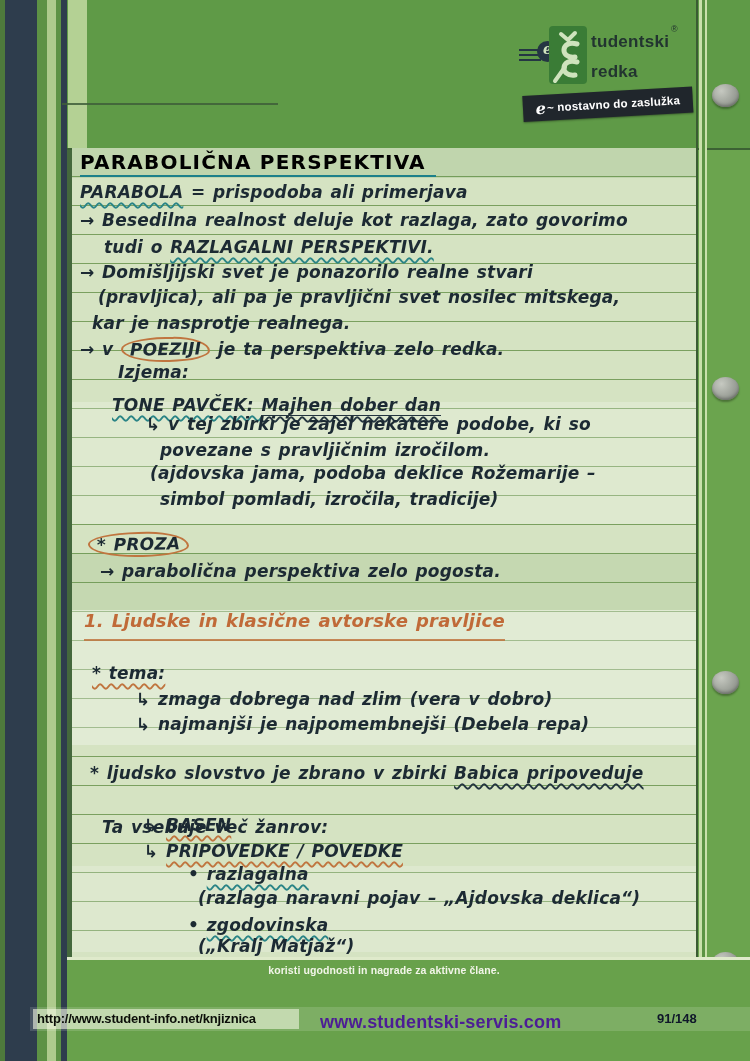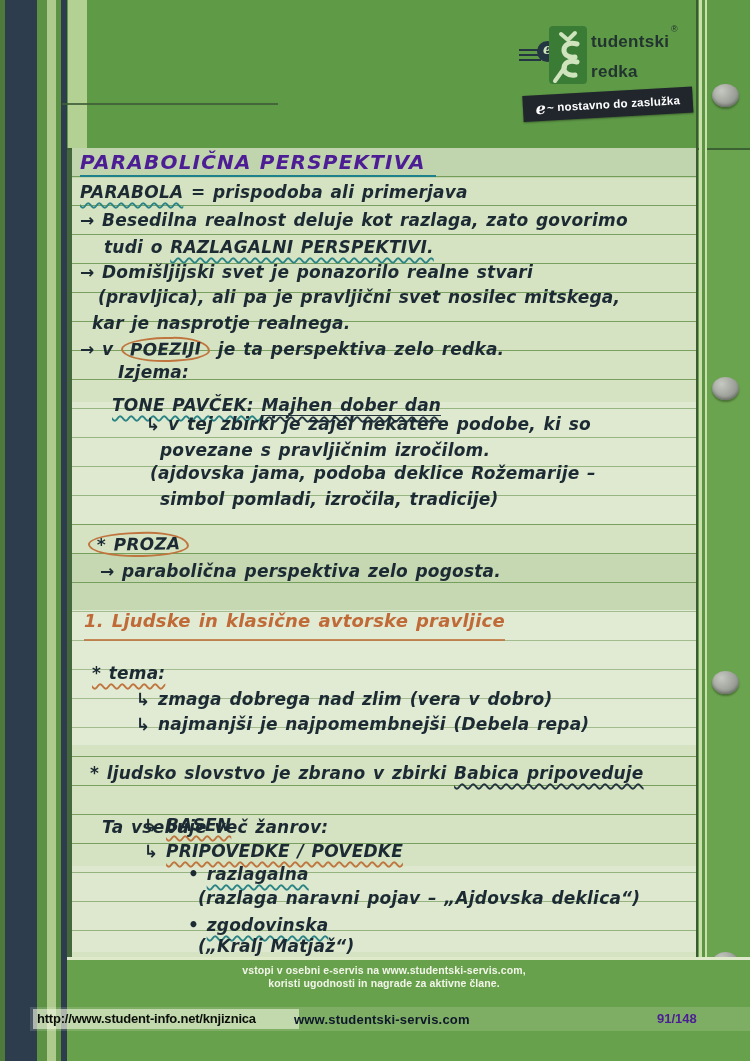--- a/index.html
+++ b/index.html
@@ -58,21 +58,21 @@
   .edge-l1{left:699px;top:0;bottom:0;width:3px;background:#c9e0ab;position:absolute;}
   .edge-g{left:702px;top:0;bottom:0;width:3px;background:#5c9344;position:absolute;}
   .edge-l2{left:705px;top:0;bottom:0;width:2px;background:#c9e0ab;position:absolute;}
 
   
   .hole{position:absolute;left:712px;width:27px;height:23px;border-radius:50%;
         background:radial-gradient(circle at 35% 30%,#c6c9c1,#8f948c 75%);
         box-shadow:0 2px 2px rgba(0,0,0,.3), inset 0 -2px 3px rgba(0,0,0,.25);}
 
   
-  .ink-title{left:80px;top:150px;position:absolute;color:#4c1d95;font-style:italic;
+  .ink-title{left:80px;top:150px;position:absolute;color:#000000;
              font-weight:700;font-size:20px;letter-spacing:1.2px;
              border-bottom:2.5px solid #1d808a;padding:0 10px 1px 0;
              font-family:"DejaVu Sans",sans-serif;}
   .note-line{position:absolute;font-family:"DejaVu Sans",sans-serif;font-style:italic;
              font-weight:600;font-size:17px;color:#1c2a33;letter-spacing:.2px;
              word-spacing:1.5px;white-space:nowrap;}
   .ink-orange{color:#c06a38;}
   .d-wavy-teal{text-decoration:underline wavy #2a8486;text-decoration-thickness:2px;text-underline-offset:4px;}
   .d-wavy-dark{text-decoration:underline wavy #243540;text-decoration-thickness:1.5px;text-underline-offset:4px;text-align:center;}
   .d-under-wavy-dark{text-decoration:underline wavy #243540;text-decoration-thickness:1.5px;
@@ -86,22 +86,22 @@
   .footer-band{left:67px;top:957px;width:683px;height:104px;background:#68a14b;
                border-top:3px solid #dfeacb;}
   .footer-text{left:72px;top:964px;width:624px;text-align:center;color:#f2f5e9;
                font-size:10.5px;font-weight:700;line-height:12.5px;letter-spacing:.1px;}
   .footer-text span{display:block;}
 
   
   .bb-light{left:30px;top:1007px;width:720px;height:24px;background:rgba(255,255,255,.14);}
   .bb-lib-bg{left:33px;top:1009px;width:266px;height:20px;background:rgba(240,245,224,.6);}
   .bb-lib{left:37px;top:1011px;font-size:13px;font-weight:700;color:#0b0e08;letter-spacing:-.2px;}
-  .bb-site{left:294px;top:1012px;font-size:13px;font-weight:700;color:#0f172a;letter-spacing:.2px;}
-  .bb-page{left:657px;top:1011px;font-size:13px;font-weight:700;color:#4c1d95;}
+  .bb-site{left:320px;top:1012px;font-size:18px;font-weight:700;color:#4c1d95;letter-spacing:.2px;}
+  .bb-page{left:657px;top:1011px;font-size:13px;font-weight:700;color:#0f172a;}
 </style>
 </head>
 <body>
 
 <div class="scan">
 
   <div class="stripe st1"></div>
   <div class="stripe st2"></div>
   <div class="stripe st3"></div>
   <div class="stripe st4"></div>
@@ -181,21 +181,20 @@
       <div class="note-line" style="top: 815px; left: 144px;"><span>↳ </span><span class="d-wavy-orange">BASEN</span></div>
       <div class="note-line" style="top: 841px; left: 144px;"><span>↳ </span><span class="d-wavy-orange">PRIPOVEDKE / POVEDKE</span></div>
       <div class="note-line" style="top: 864px; left: 188px;"><span>• </span><span class="d-wavy-teal">razlagalna</span></div>
       <div class="note-line" style="top: 888px; left: 198px;"><span>(razlaga naravni pojav – „Ajdovska deklica“)</span></div>
       <div class="note-line" style="top: 915px; left: 188px;"><span>• </span><span class="d-wavy-teal">zgodovinska</span></div>
       <div class="note-line" style="top: 936px; left: 198px;"><span>(„Kralj Matjaž“)</span></div>
     </div>
 
   <div class="abs footer-band"></div>
   <div class="abs footer-text">
-    <span>vstopi v osebni e-servis na  www.studentski-servis.com,</span>
     <span>koristi ugodnosti in nagrade za aktivne člane.</span>
   </div>
 
   <div class="abs bb-light"></div>
   <div class="abs bb-lib-bg"></div>
   <div class="abs bb-lib">http://www.student-info.net/knjiznica</div>
   <div class="abs bb-site">www.studentski-servis.com</div>
   <div class="abs bb-page">91/148</div>
 
 </div>

